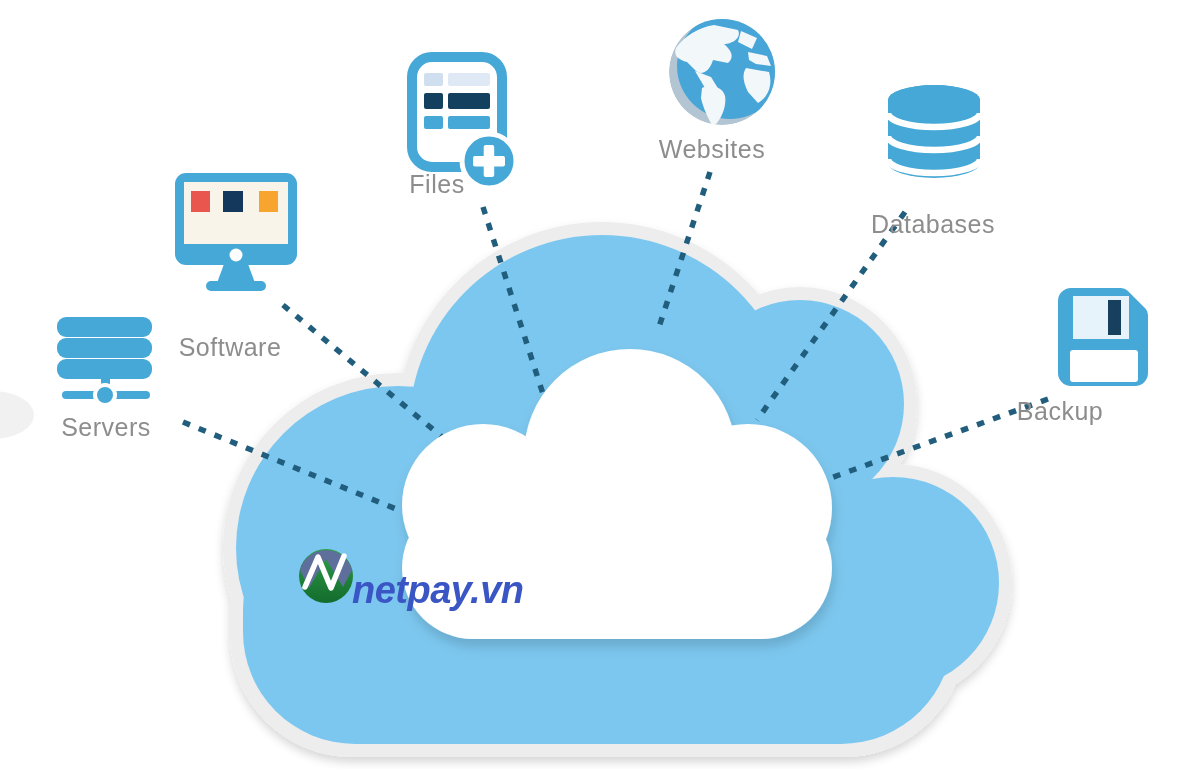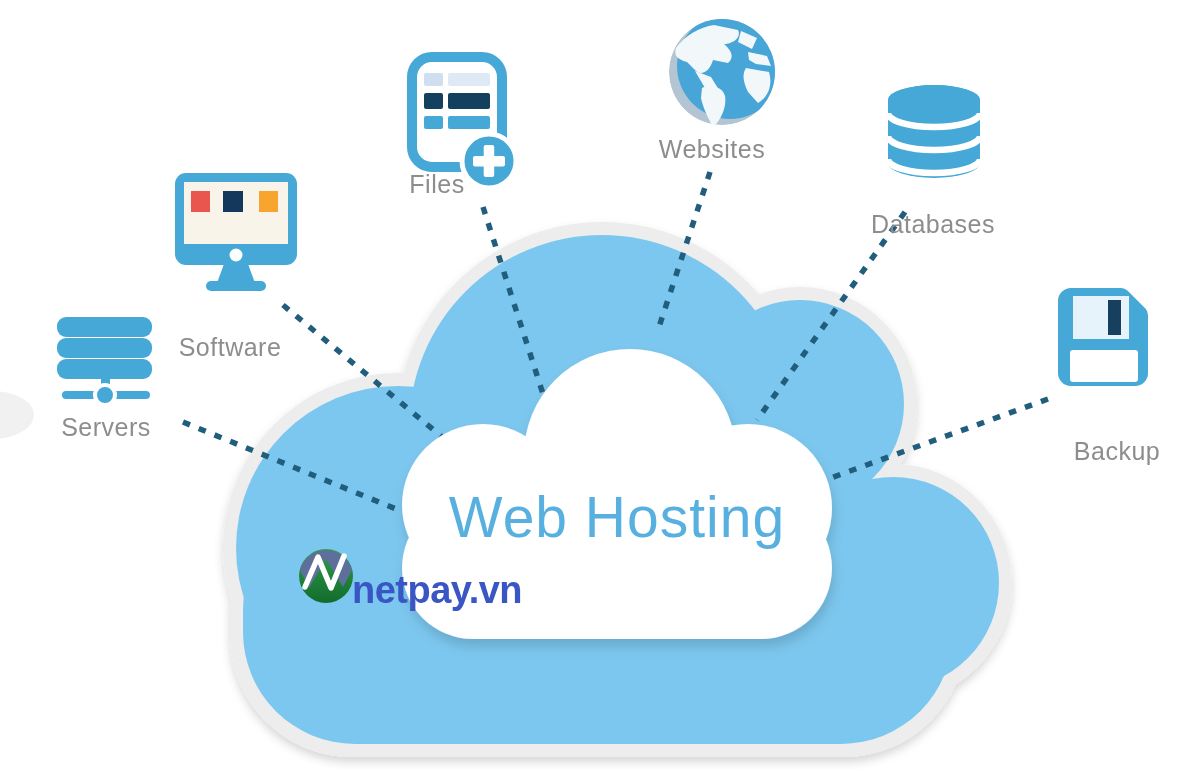--- a/index.html
+++ b/index.html
@@ -35,20 +35,21 @@
   }
   .brand-text{
     position:absolute;
     left:352px;
     top:571px;
     font-size:38px;
     font-weight:700;
     color:#3a55c4;
     letter-spacing:-0.5px;
     line-height:1;
+    font-style:italic;
   }
 </style>
 </head>
 <body>
 
 <div id="stage">
 
   <svg id="diagram-svg" width="1200" height="769" viewBox="0 0 1200 769">
     <defs>
       <filter id="cloudShadow" x="-20%" y="-20%" width="140%" height="140%">
@@ -165,23 +166,22 @@
       <rect x="1070" y="350" width="68" height="32" rx="3" fill="#ffffff"></rect>
     </g>
 
     <g>
       <circle cx="326" cy="576" r="27" fill="url(#logoGreen)"></circle>
       <path d="M300,570 A27,27 0 0 1 352,570 L343,587 L326,559 L309,588 Z" fill="#5f6f9b"></path>
       <path d="M305,587 L318,557 L331,588 L344,556" fill="none" stroke="#ffffff" stroke-width="5.5" stroke-linecap="round" stroke-linejoin="round"></path>
     </g>
   </svg>
 
-  <div class="cloud-title">Web Hosting</div>
 
   <div class="brand-text">netpay.vn</div>
 
   <div class="node-label" style="left:106px; top:415px;">Servers</div>
   <div class="node-label" style="left:230px; top:296px;margin-top:39px;">Software</div>
   <div class="node-label" style="left:437px; top:172px;">Files</div>
   <div class="node-label" style="left:712px; top:137px;">Websites</div>
   <div class="node-label" style="left:933px; top:188px;margin-top:24px;">Databases</div>
-  <div class="node-label" style="left:1117px; top:399px;margin-top:40px;">Backup</div>
+  <div class="node-label" style="left:1060px; top:399px;">Backup</div>
 </div>
 
 </body></html>

